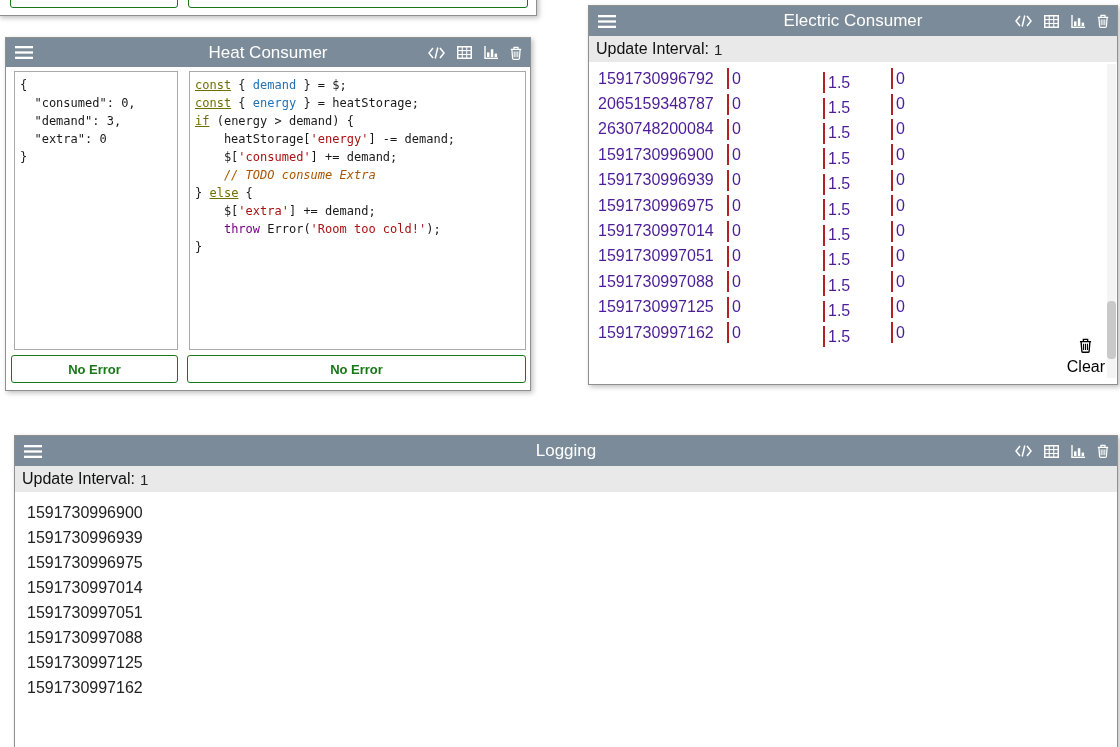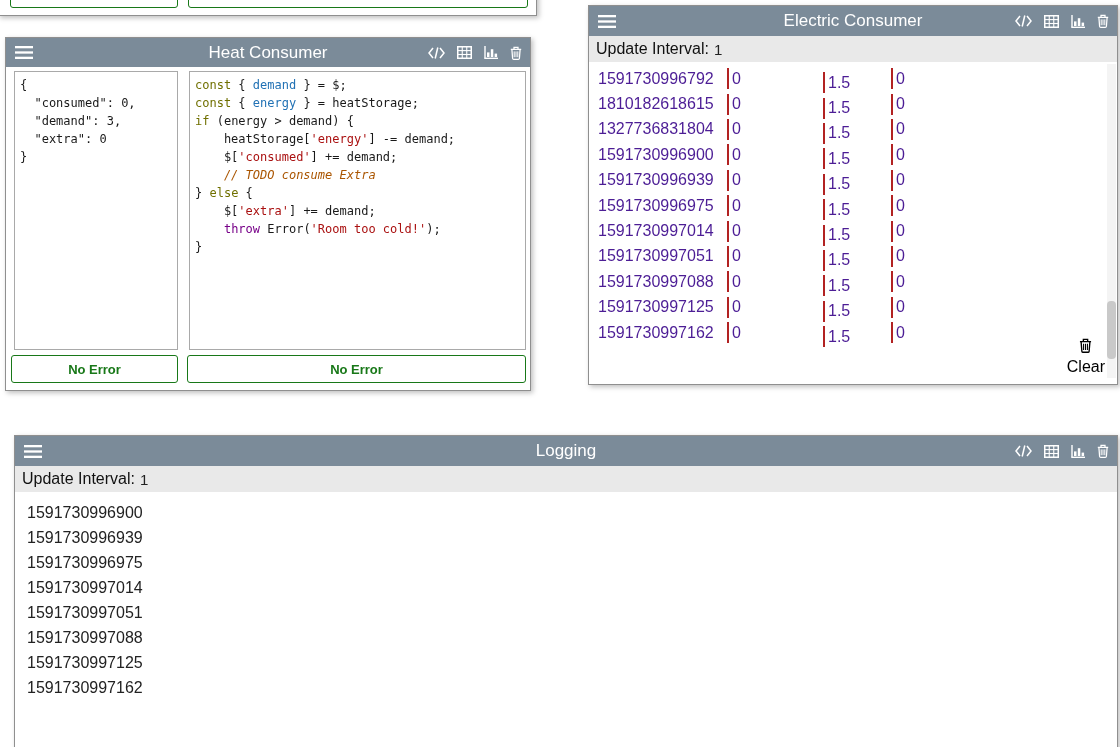--- a/index.html
+++ b/index.html
@@ -39,21 +39,21 @@
     display:flex; align-items:center; justify-content:center;
     font-family:"Liberation Sans", sans-serif; cursor:pointer;
   }
 
   .codebox {
     position:absolute; border:1px solid #a9a9a9; background:#fff;
     font-family:"DejaVu Sans Mono", monospace;
     font-size:12px; line-height:18px;
     padding:4px 5px; white-space:pre; overflow:hidden; cursor:text;
   }
-  .tok-kw  { color:var(--code-keyword); }
+  .tok-kw  { color:var(--code-keyword);text-decoration:underline; }
   .tok-kw2 { color:var(--code-keyword2); }
   .tok-def { color:var(--code-def); }
   .tok-str { color:var(--code-string); }
   .tok-cm  { color:var(--code-comment); font-style:italic;text-align:right; }
 
   .update-row {
     position:absolute; left:0; right:0; top:29px; height:26px;
     background:var(--update-row-bg);
     display:flex; align-items:center; padding-left:7px;
     font-size:16px; color:#111;text-align:center;
@@ -212,27 +212,27 @@
   </div>
 
   <div class="etable" id="electric-table">
       <div class="erow">
         <div class="ecell c0">1591730996792</div>
         <div class="ecell c1">0</div>
         <div class="ecell c2">1.5</div>
         <div class="ecell c3">0</div>
       </div>
       <div class="erow">
-        <div class="ecell c0">1810182618615</div>
-        <div class="ecell c1">0</div>
-        <div class="ecell c2">1.5</div>
-        <div class="ecell c3">0</div>
-      </div>
-      <div class="erow">
-        <div class="ecell c0">1327736831804</div>
+        <div class="ecell c0">2065159348787</div>
+        <div class="ecell c1">0</div>
+        <div class="ecell c2">1.5</div>
+        <div class="ecell c3">0</div>
+      </div>
+      <div class="erow">
+        <div class="ecell c0">2630748200084</div>
         <div class="ecell c1">0</div>
         <div class="ecell c2">1.5</div>
         <div class="ecell c3">0</div>
       </div>
       <div class="erow">
         <div class="ecell c0">1591730996900</div>
         <div class="ecell c1">0</div>
         <div class="ecell c2">1.5</div>
         <div class="ecell c3">0</div>
       </div>

